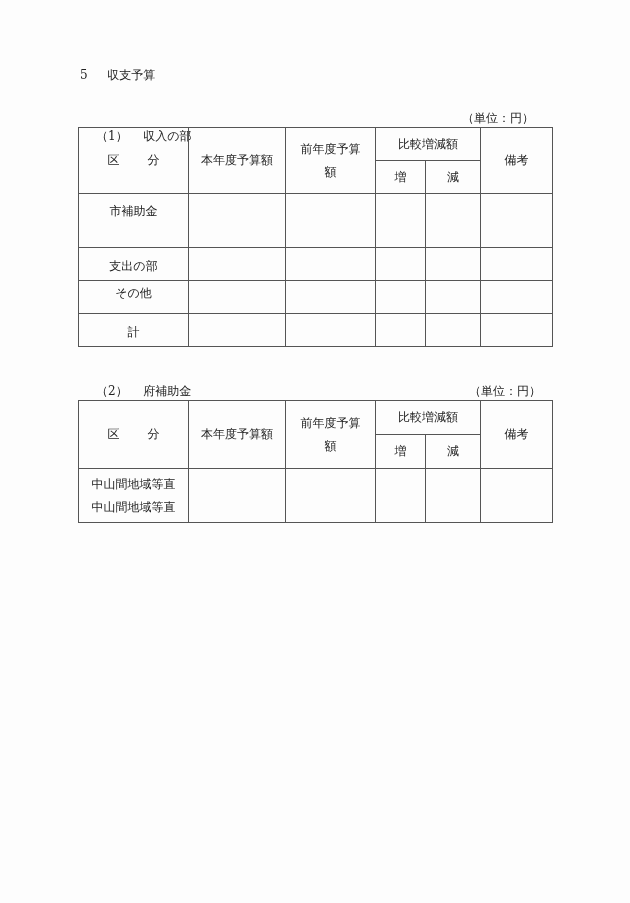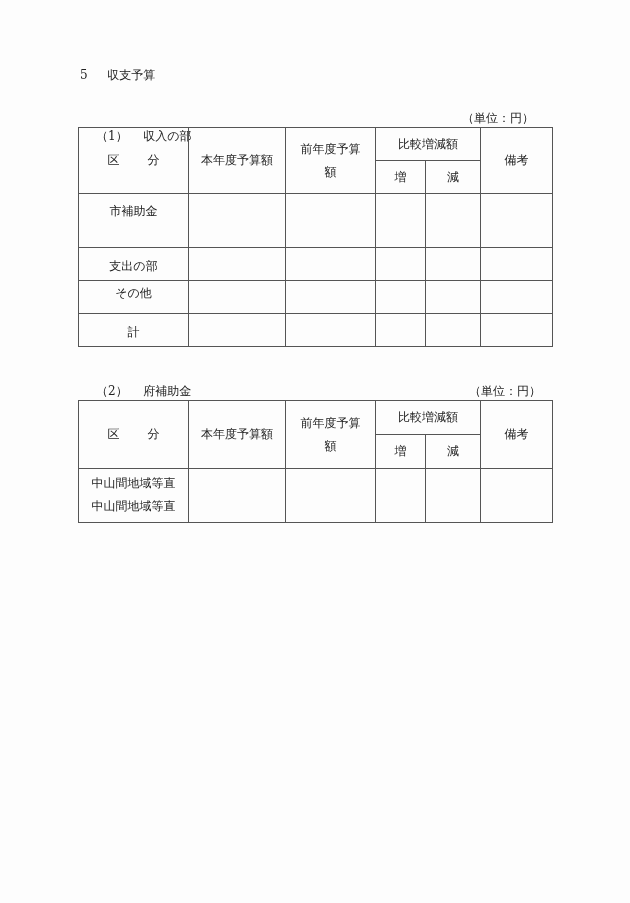--- a/index.html
+++ b/index.html
@@ -11,21 +11,21 @@
   .abs { position: absolute; white-space: nowrap; }
   table.budget {
     position: absolute; border-collapse: collapse; table-layout: fixed;
     left: 78px; width: 474px;
   }
   table.budget td {
     border: 1px solid #555; text-align: center; vertical-align: middle;
     padding: 0; font-size: 12px; line-height: 1.9;
   }
   .kubun-gap { display: inline-block; width: 28px; }
-  td.left { text-align: left; padding-left: 5px; line-height: 27px; font-family: Liberation Mono, monospace; }
+  td.left { text-align: left; padding-left: 5px; line-height: 27px; }
 </style>
 </head>
 <body>
 
 <div class="abs" style="left:80px; top:67px;">
   <span>5</span>
   <span style="display:inline-block;width:12px"></span>
   <span>収支予算</span>
 </div>
 

